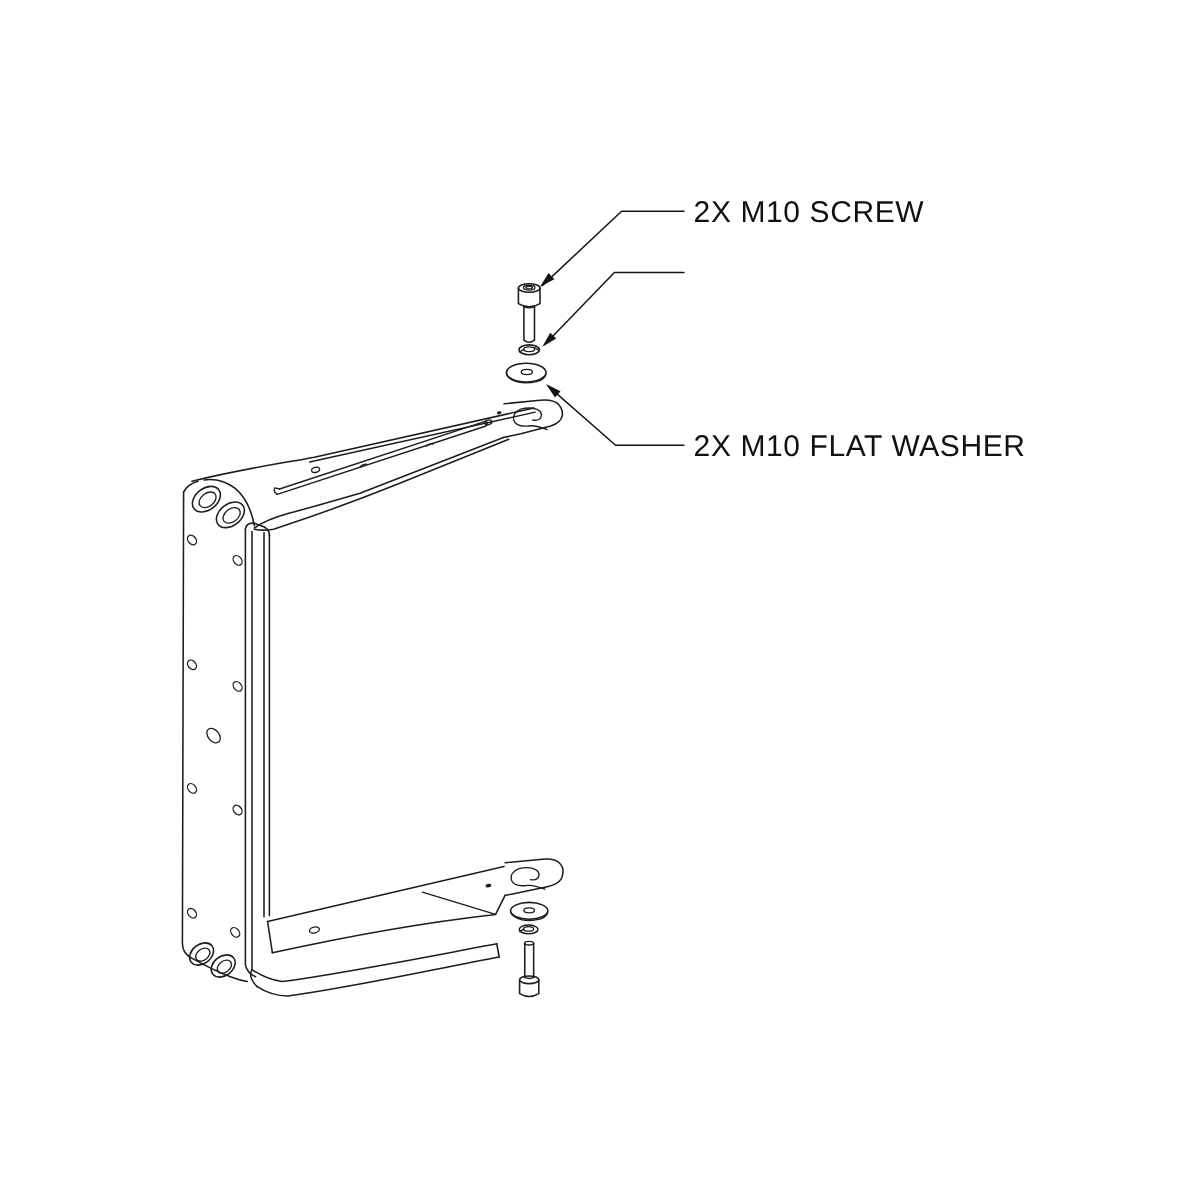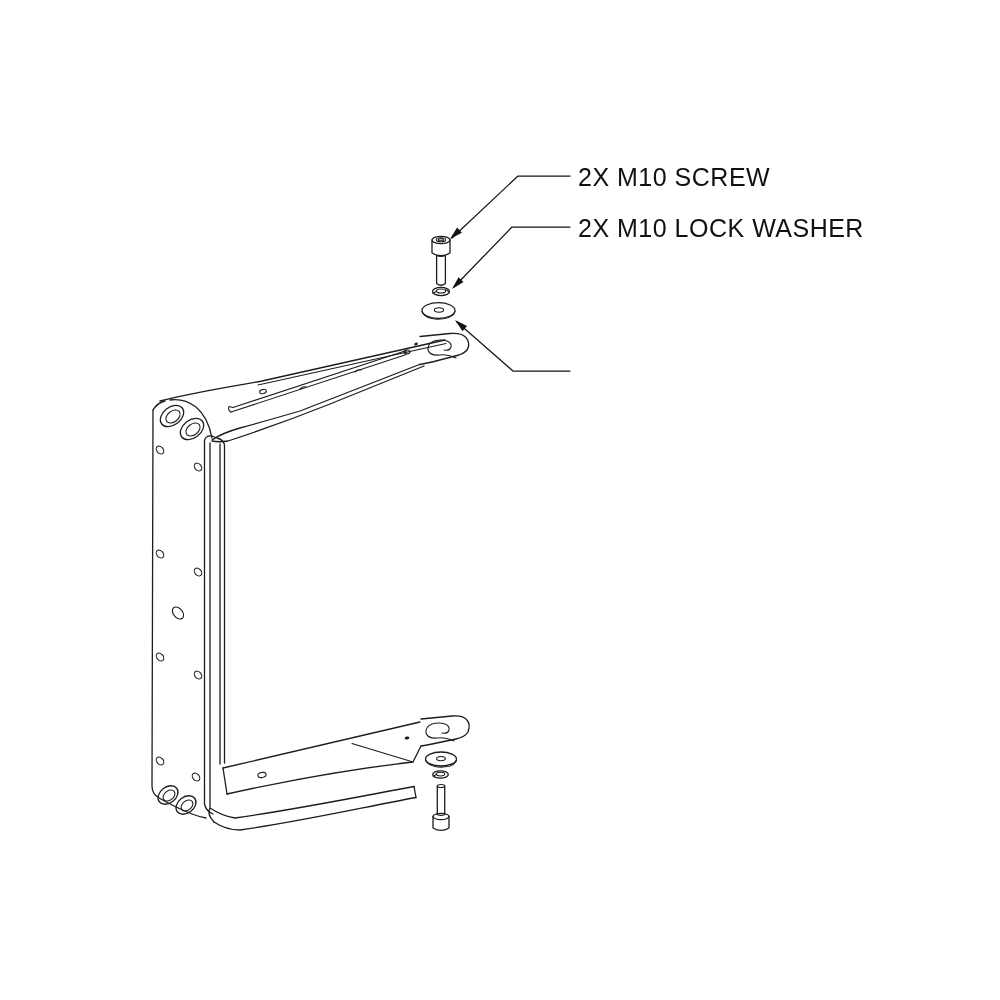--- a/index.html
+++ b/index.html
@@ -165,16 +165,16 @@
       </g>
       <g>
         <path class="leader" d="M 570,371 L 513,371 L 457,322"></path>
         <polygon class="arrow" points="455,320 467.1,326 462.5,331.2"></polygon>
       </g>
     </g>
   </svg>
 
   <div class="callout" style="left:578px;top:164px;">2X M10 SCREW</div>
 
-  <div class="callout" style="left:578px;top:215px;">2X M10 LOCK WASHER</div>
 
+  <div class="callout" style="left:578px;top:359px;">2X M10 FLAT WASHER</div>
 
 </div>
 
 </body></html>

